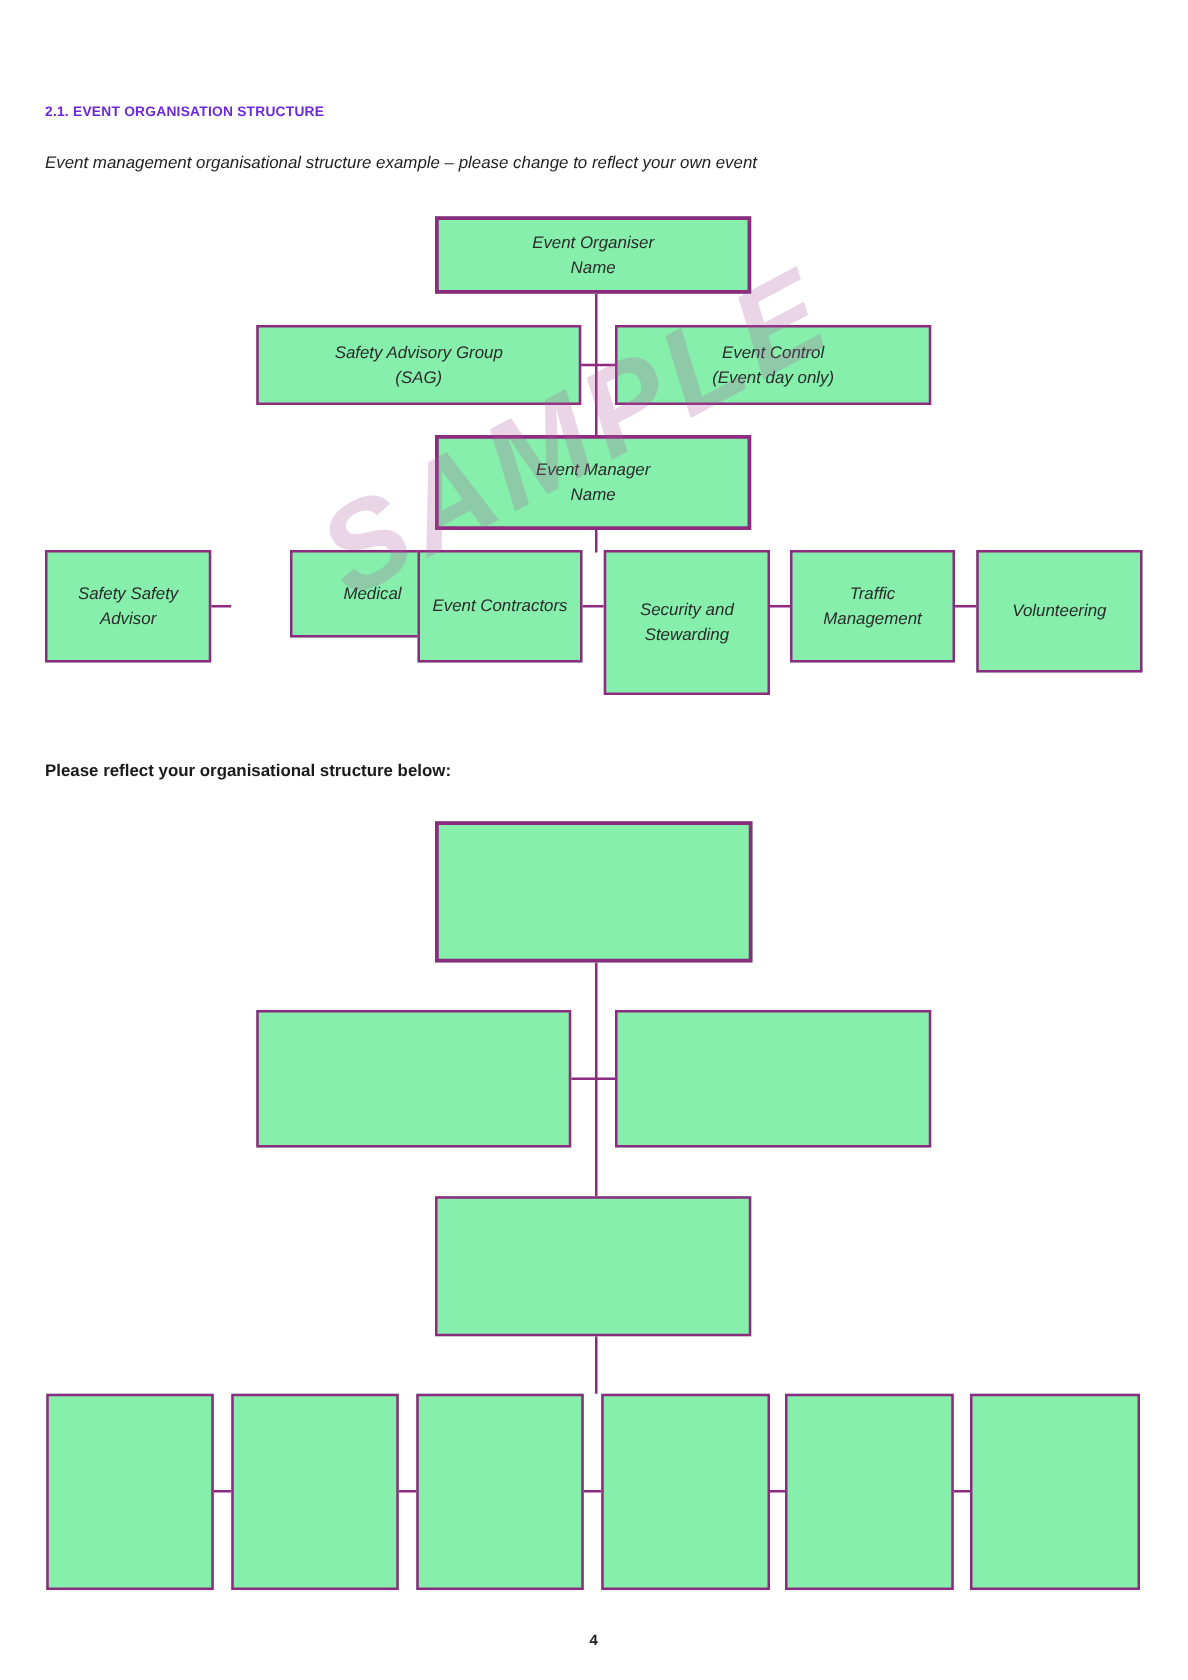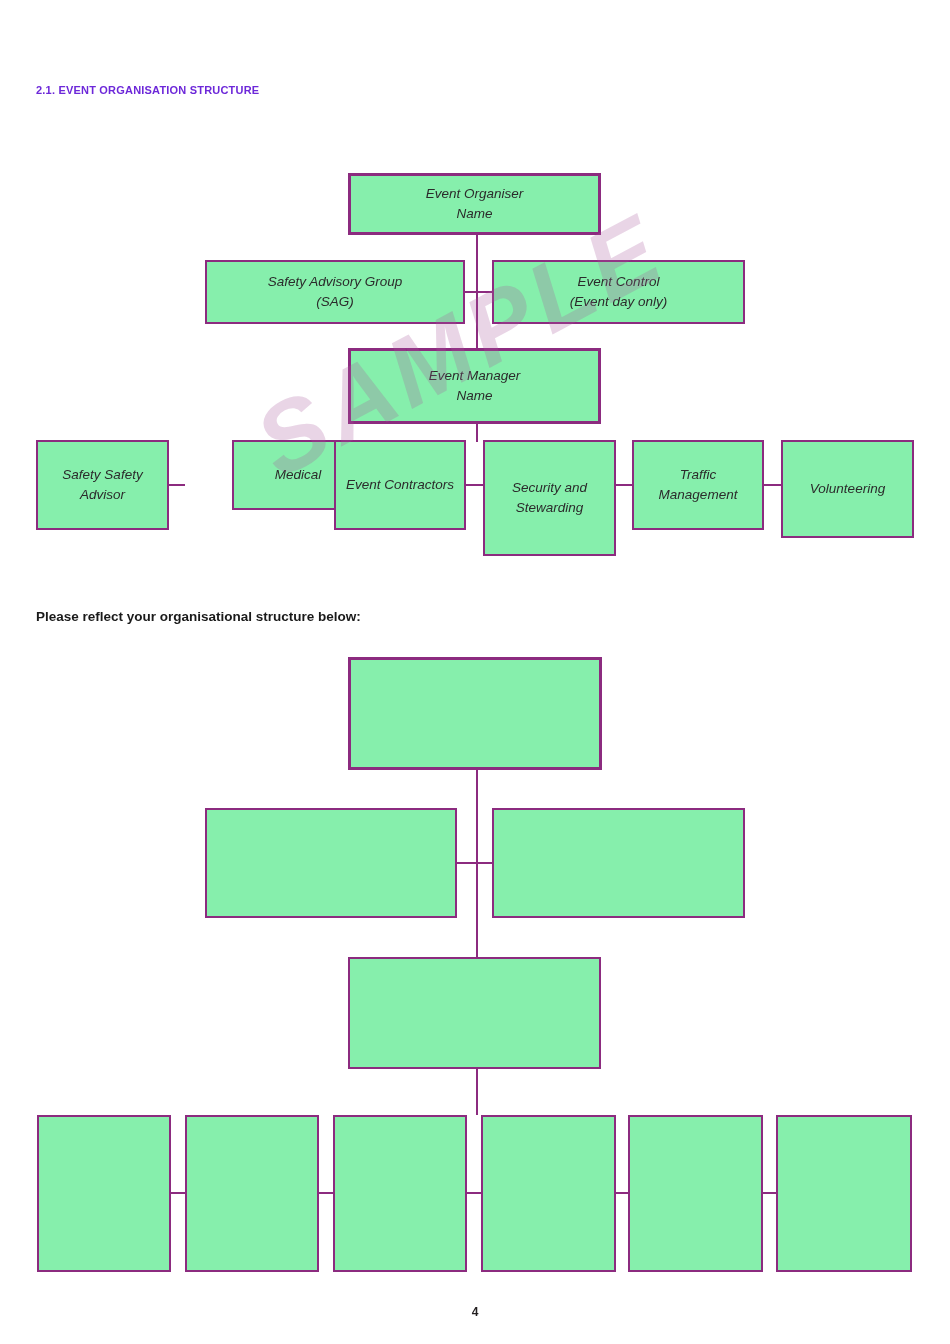--- a/index.html
+++ b/index.html
@@ -64,20 +64,21 @@
     z-index: 5;
     white-space: nowrap;
   }
 </style>
 </head>
 <body>
 
 <div class="page">
 
   <div class="section-heading">2.1. EVENT ORGANISATION STRUCTURE</div>
+  <div class="example-note">Event management organisational structure example – please change to reflect your own event</div>
 
   <div>
 
     <div class="v-line" style="left:476px; top:235px; height:113px;"></div>
     <div class="h-line" style="left:457px; top:291px; width:35px;"></div>
     <div class="v-line" style="left:476px; top:411px; height:31px;"></div>
     <div class="h-line" style="left:169px; top:484px; width:16px;"></div>
     <div class="h-line" style="left:317px; top:484px; width:17px;"></div>
     <div class="h-line" style="left:466px; top:484px; width:17px;"></div>
     <div class="h-line" style="left:616px; top:484px; width:16px;"></div>

